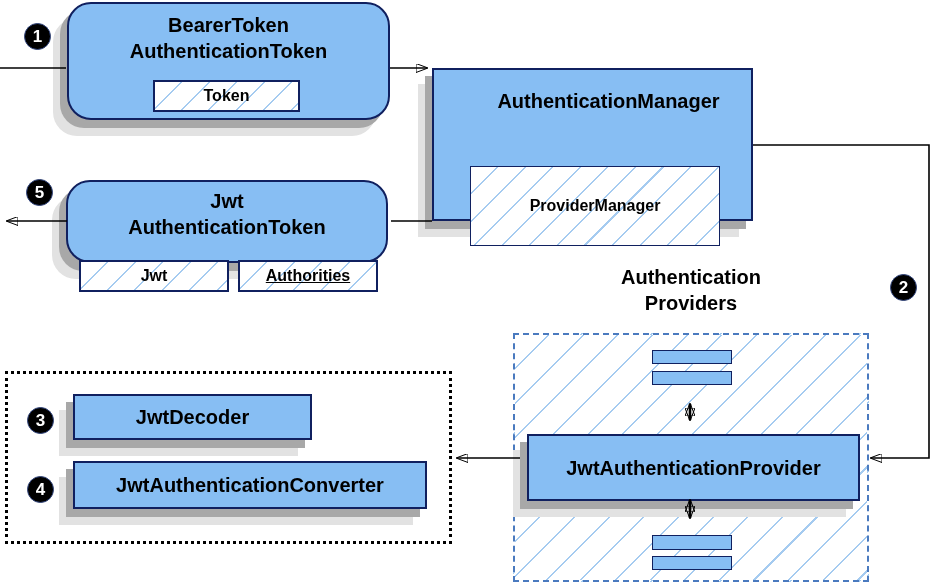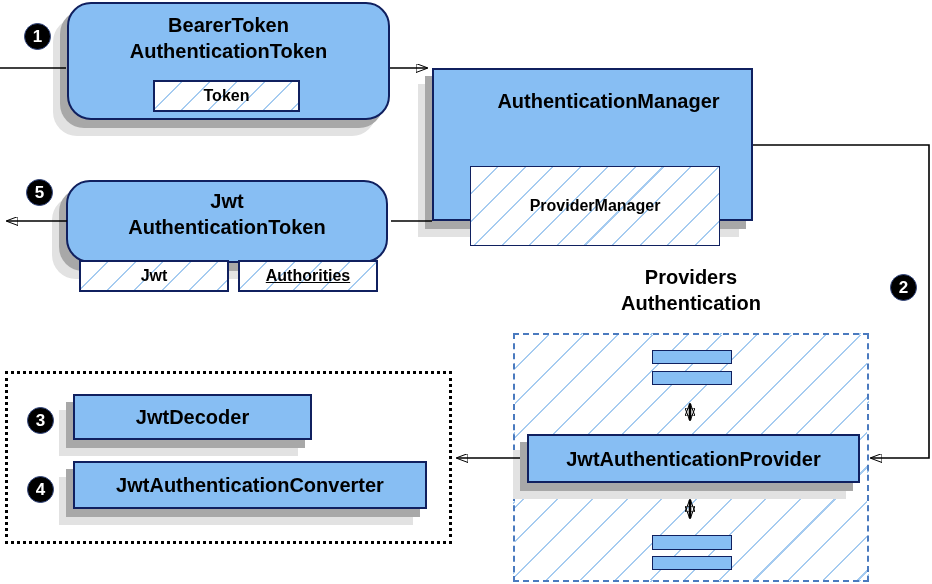--- a/index.html
+++ b/index.html
@@ -69,22 +69,22 @@
 </head>
 <body>
 
 <div id="canvas">
 
   <div id="providers-group" style="left:513px;top:333px;width:356px;height:249px;"></div>
 
   <div id="resolvers-group" style="left:5px;top:371px;width:447px;height:173px;"></div>
 
   <div class="group-label" style="left:513px;top:264px;width:356px;">
+    <div>Authentication</div>
     <div>Providers</div>
-    <div>Authentication</div>
   </div>
 
   <div class="node rounded" style="left:67px;top:2px;width:323px;height:118px;">
     <div class="node-title" style="padding-top:8px;">
       <div>BearerToken</div>
       <div>AuthenticationToken</div>
     </div>
     <div class="field hatch" style="left:84px;top:76px;width:147px;height:32px;">
         <span>Token</span>
       </div>
@@ -108,21 +108,21 @@
     <div class="field hatch" style="left:170px;top:78px;width:140px;height:32px;text-decoration:underline;">
         <span>Authorities</span>
       </div>
   </div>
 
   <div class="bar" style="left:652px;top:350px;width:80px;height:14px;"></div>
   <div class="bar" style="left:652px;top:371px;width:80px;height:14px;"></div>
   <div class="bar" style="left:652px;top:535px;width:80px;height:15px;"></div>
   <div class="bar" style="left:652px;top:556px;width:80px;height:14px;"></div>
 
-  <div class="node" style="left:527px;top:434px;width:333px;height:49px;display:flex;align-items:center;justify-content:center;">
+  <div class="node" style="left:527px;top:434px;width:333px;height:67px;display:flex;align-items:center;justify-content:center;">
     <div class="node-title">JwtAuthenticationProvider</div>
   </div>
 
   <div class="node" style="left:73px;top:461px;width:354px;height:48px;display:flex;align-items:center;justify-content:center;">
     <div class="node-title">JwtAuthenticationConverter</div>
   </div>
 
   <div class="node" style="left:73px;top:394px;width:239px;height:46px;display:flex;align-items:center;justify-content:center;">
     <div class="node-title">JwtDecoder</div>
   </div>

